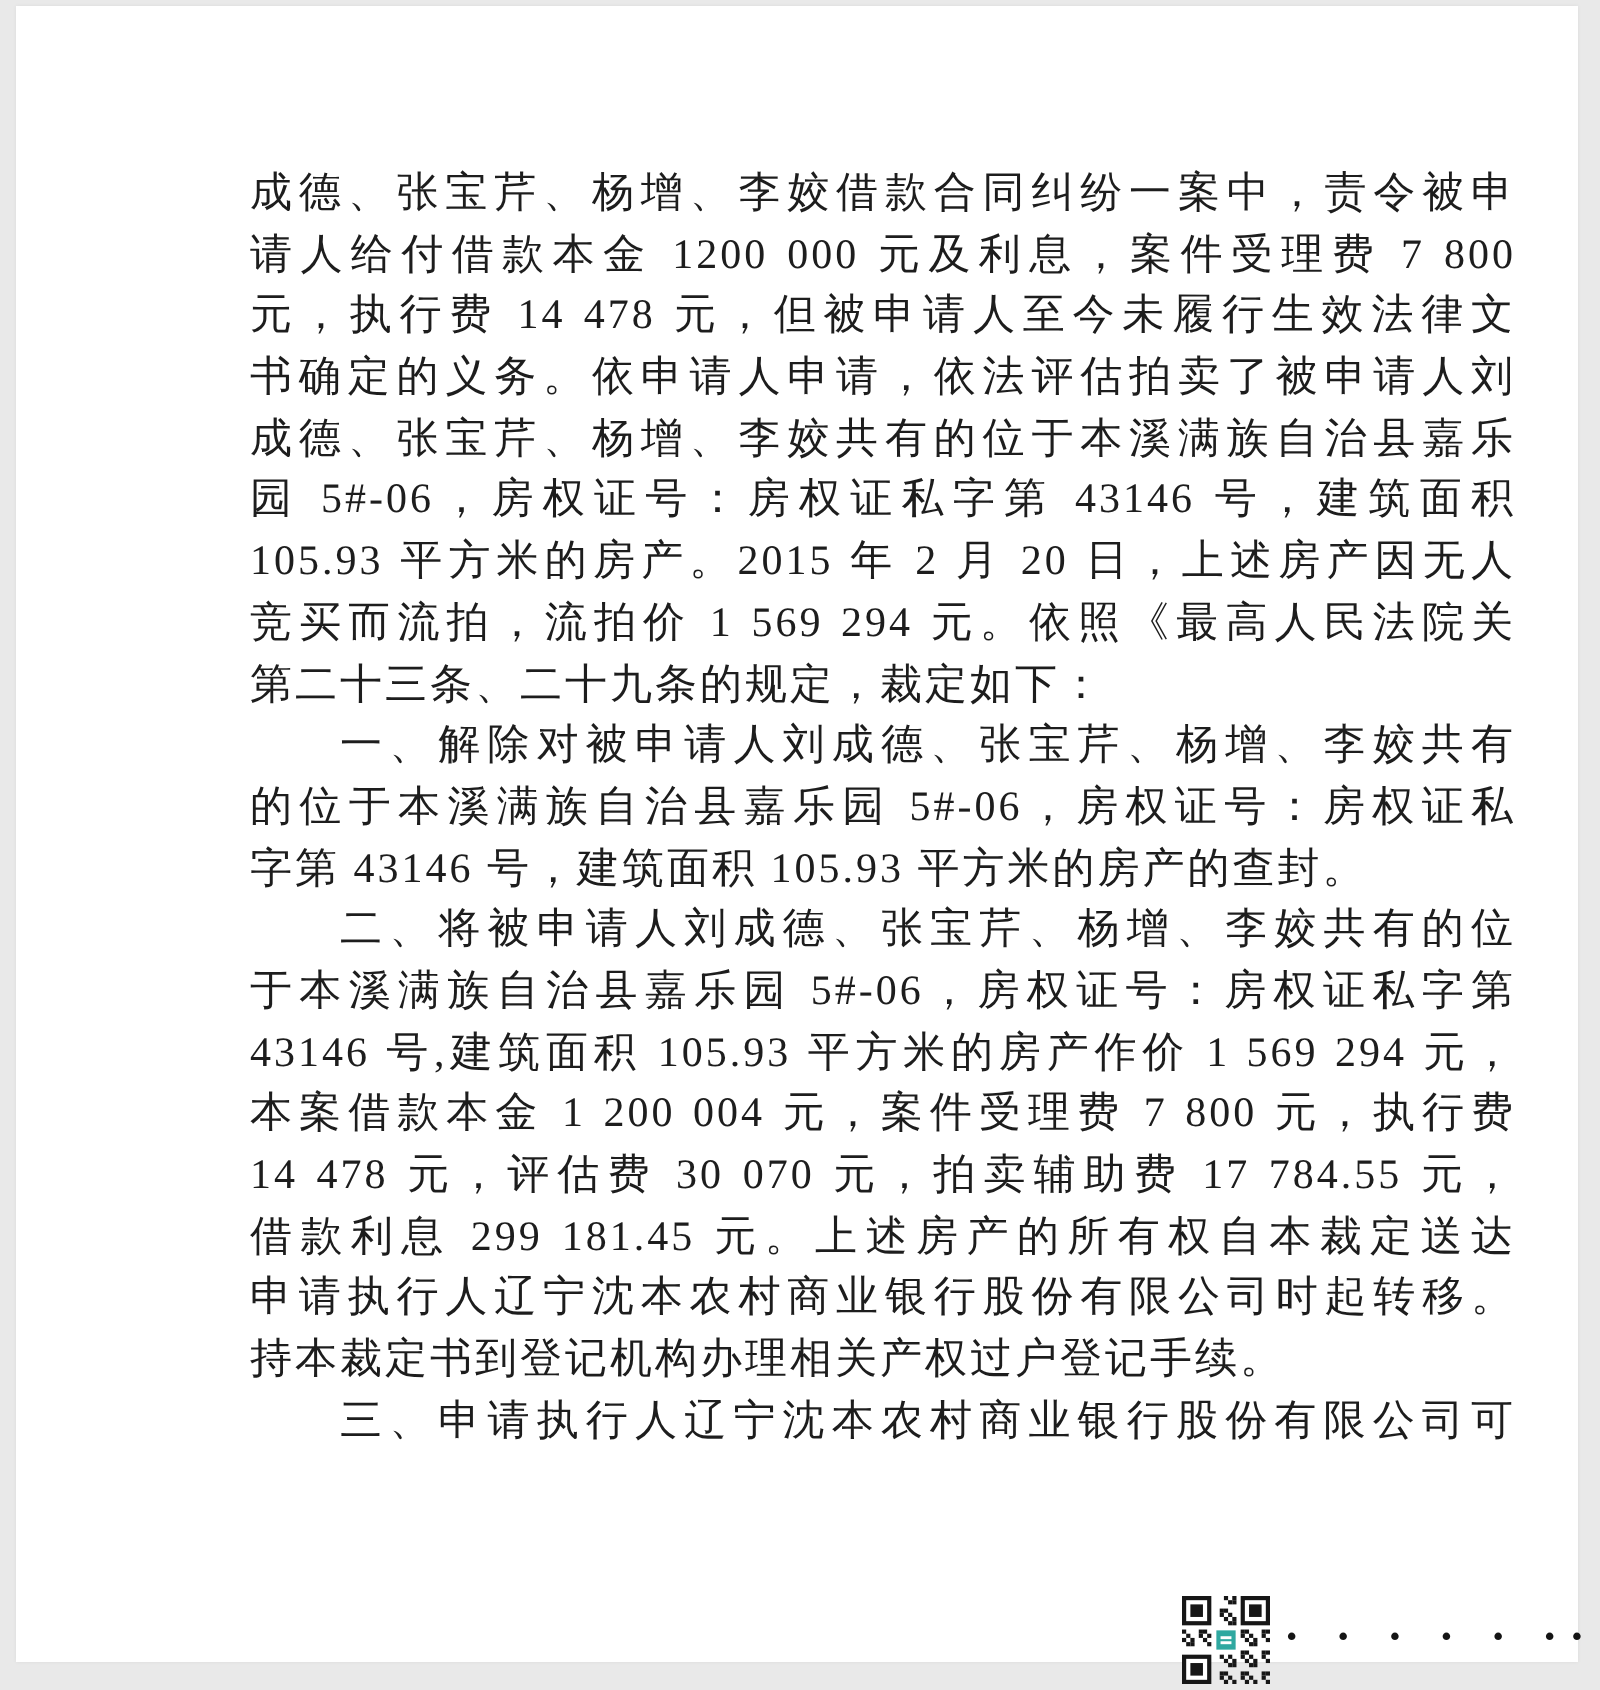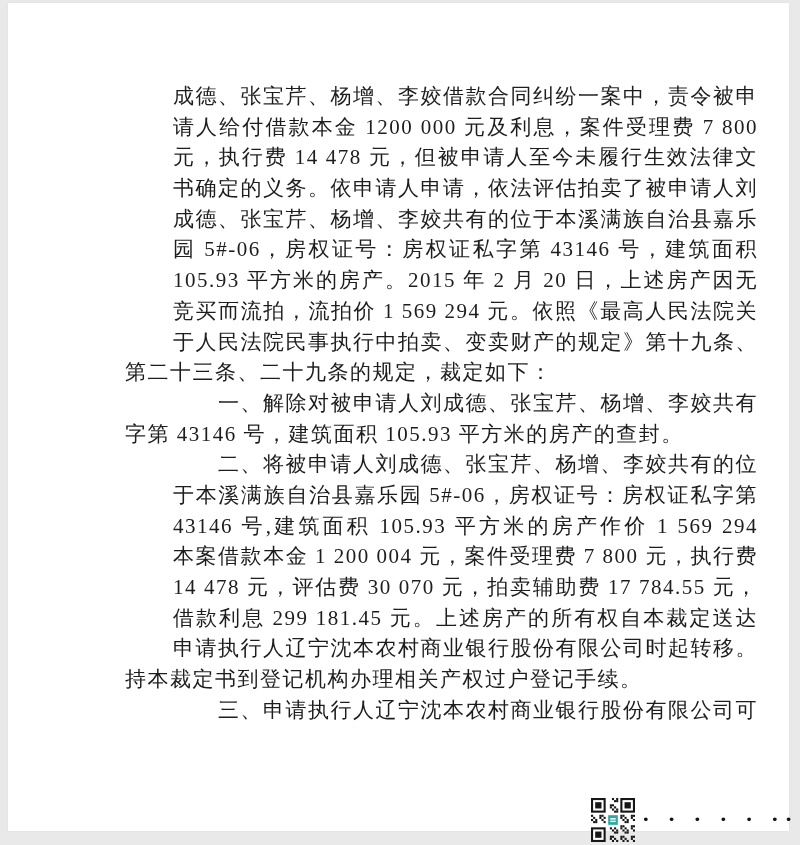--- a/index.html
+++ b/index.html
@@ -39,21 +39,20 @@
     white-space: nowrap;
   }
   .line {
     height: 30.7px;
     white-space: normal;
     overflow: hidden;
   }
   .line.j {
     text-align: justify;
     text-align-last: justify;
-    margin-left: 48px;
   }
   .line.end {
     text-align: center;
     text-align-last: left;
   }
   .line.indent {
     text-indent: 45px;
   }
   .bottom-row {
     position: absolute;
@@ -86,23 +85,23 @@
   <div class="page">
     <div class="content">
       <div class="line j">成德、张宝芹、杨增、李姣借款合同纠纷一案中，责令被申</div>
       <div class="line j">请人给付借款本金 1200 000 元及利息，案件受理费 7 800</div>
       <div class="line j">元，执行费 14 478 元，但被申请人至今未履行生效法律文</div>
       <div class="line j">书确定的义务。依申请人申请，依法评估拍卖了被申请人刘</div>
       <div class="line j">成德、张宝芹、杨增、李姣共有的位于本溪满族自治县嘉乐</div>
       <div class="line j">园 5#-06，房权证号：房权证私字第 43146 号，建筑面积</div>
       <div class="line j">105.93 平方米的房产。2015 年 2 月 20 日，上述房产因无人</div>
       <div class="line j">竞买而流拍，流拍价 1 569 294 元。依照《最高人民法院关</div>
-      <div class="line j">于人民法院民事执行中拍卖、变卖财产的规定》第十九条、</div>
       <div class="line end">第二十三条、二十九条的规定，裁定如下：</div>
       <div class="line j indent">一、解除对被申请人刘成德、张宝芹、杨增、李姣共有</div>
+      <div class="line j">的位于本溪满族自治县嘉乐园 5#-06，房权证号：房权证私</div>
       <div class="line end">字第 43146 号，建筑面积 105.93 平方米的房产的查封。</div>
       <div class="line j indent">二、将被申请人刘成德、张宝芹、杨增、李姣共有的位</div>
       <div class="line j">于本溪满族自治县嘉乐园 5#-06，房权证号：房权证私字第</div>
       <div class="line j">43146 号,建筑面积 105.93 平方米的房产作价 1 569 294 元，</div>
       <div class="line j">本案借款本金 1 200 004 元，案件受理费 7 800 元，执行费</div>
       <div class="line j">14 478 元，评估费 30 070 元，拍卖辅助费 17 784.55 元，</div>
       <div class="line j">借款利息 299 181.45 元。上述房产的所有权自本裁定送达</div>
       <div class="line j">申请执行人辽宁沈本农村商业银行股份有限公司时起转移。</div>
       <div class="line end">持本裁定书到登记机构办理相关产权过户登记手续。</div>
       <div class="line j indent">三、申请执行人辽宁沈本农村商业银行股份有限公司可</div>

